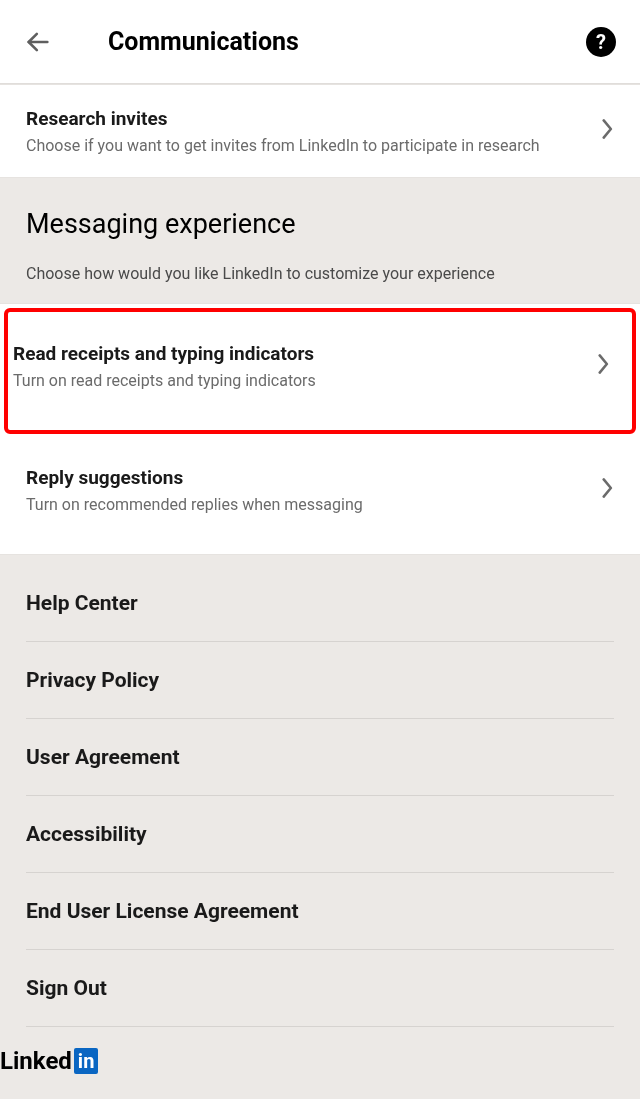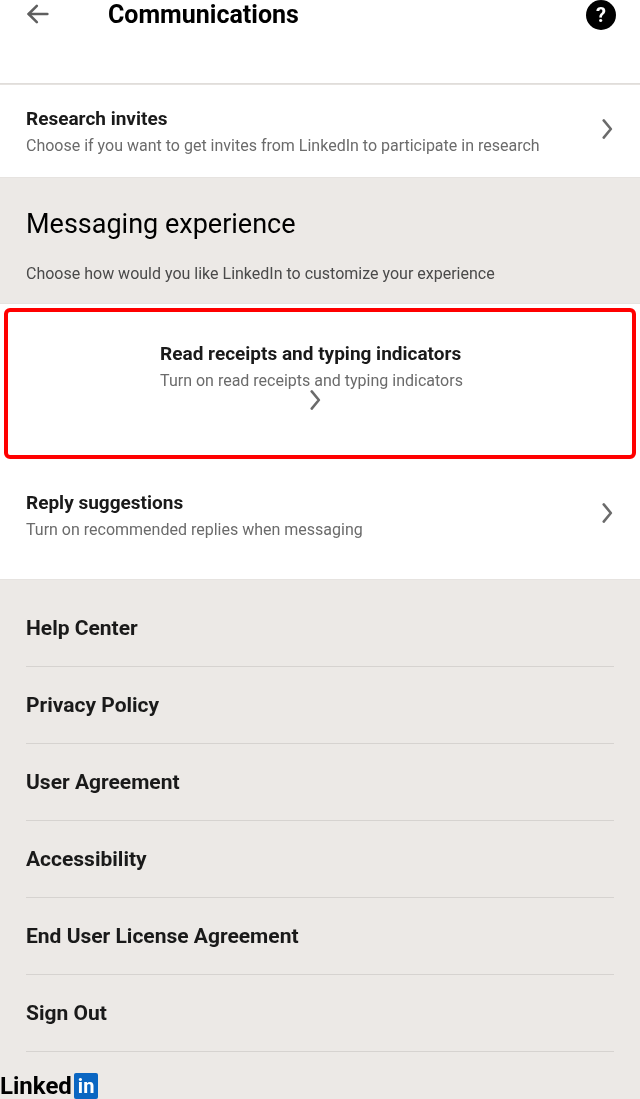--- a/index.html
+++ b/index.html
@@ -4,20 +4,21 @@
   <style>
     * { margin: 0; padding: 0; box-sizing: border-box; }
     body {
       font-family: -apple-system, BlinkMacSystemFont, "Segoe UI", Roboto, Helvetica, Arial, sans-serif;
       width: 640px;
       background: #ece9e6;
       color: #000;
     }
     .header {
       display: flex;
+      align-items: center;
       background: #fff;
       height: 84px;
       padding: 0 24px;
       border-bottom: 1px solid #e0ddda;
     }
     .back-icon {
       width: 28px;
       height: 28px;
       display: flex;
       align-items: center;
@@ -82,21 +83,21 @@
     }
     .section-sub {
       font-size: 16px;
       color: #4a4a4a;
     }
     .highlight-box {
       border: 4px solid #ff0000;
       border-radius: 6px;
       margin: 4px;
     }
-    .highlight-box .row { padding: 30px 22px 40px 5px; flex-direction: column; }
+    .highlight-box .row { padding: 30px 22px 40px 5px; }
     .footer-links {
       padding: 10px 26px 0 26px;
     }
     .footer-link {
       display: block;
       font-size: 21px;
       font-weight: 700;
       color: #1a1a1a;
       padding: 26px 0;
       border-bottom: 1px solid #d6d3d0;

